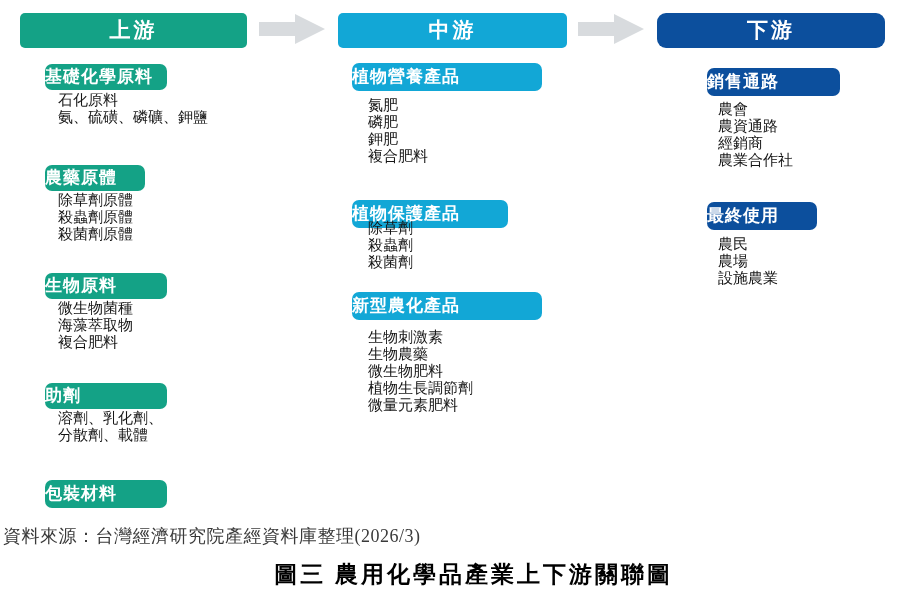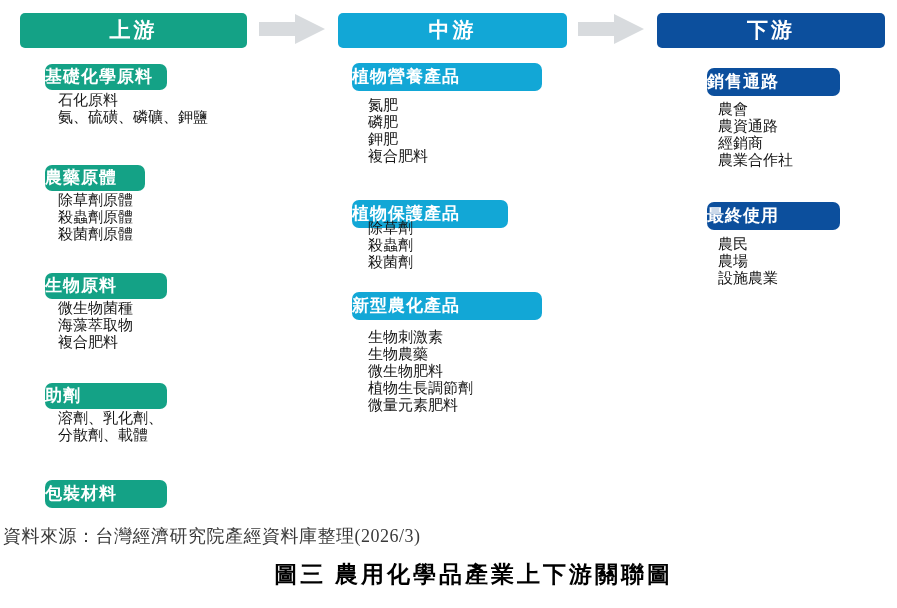--- a/index.html
+++ b/index.html
@@ -6,21 +6,21 @@
   .page{
     position:relative;width:897px;height:608px;background:#ffffff;overflow:hidden;
     font-family:Liberation Serif, serif;color:#111;
   }
   .hdr{
     position:absolute;top:13px;height:35px;line-height:35px;text-align:center;
     color:#fff;font-weight:bold;font-size:21px;letter-spacing:3px;border-radius:5px;
   }
   .bg-up{background:#14A286;}
   .bg-mid{background:#12A7D6;}
-  .bg-down{background:#0C4F9D;}
+  .bg-down{background:#0C4F9D;border-radius:9px;}
   .glabel{
     position:absolute;height:26px;line-height:26px;text-align:left;
     color:#fff;font-weight:bold;font-size:17px;letter-spacing:1px;border-radius:7px;
   }
   .glabel.mid{height:28px;line-height:28px;}
   .glabel.down{height:28px;line-height:28px;}
   .items{position:absolute;font-size:15px;line-height:17px;color:#151515;}
   .arrow{position:absolute;top:14px;}
   .source{
     position:absolute;left:3px;top:524px;font-size:18px;letter-spacing:0.5px;color:#3a3a3a;
@@ -100,21 +100,21 @@
   </div>
 
   <div class="glabel down bg-down" style="left:707px;top:68px;width:133px">銷售通路</div>
   <div class="items" style="left:718px;top:101px">
     <div>農會</div>
     <div>農資通路</div>
     <div>經銷商</div>
     <div>農業合作社</div>
   </div>
 
-  <div class="glabel down bg-down" style="left:707px;top:202px;width:133px">最終使用</div>
+  <div class="glabel down bg-down" style="left:707px;top:202px;width:110px">最終使用</div>
   <div class="items" style="left:718px;top:236px">
     <div>農民</div>
     <div>農場</div>
     <div>設施農業</div>
   </div>
 
   <div class="source">資料來源：台灣經濟研究院產經資料庫整理(2026/3)</div>
   <div class="caption">圖三 農用化學品產業上下游關聯圖</div>
 
 </div>

